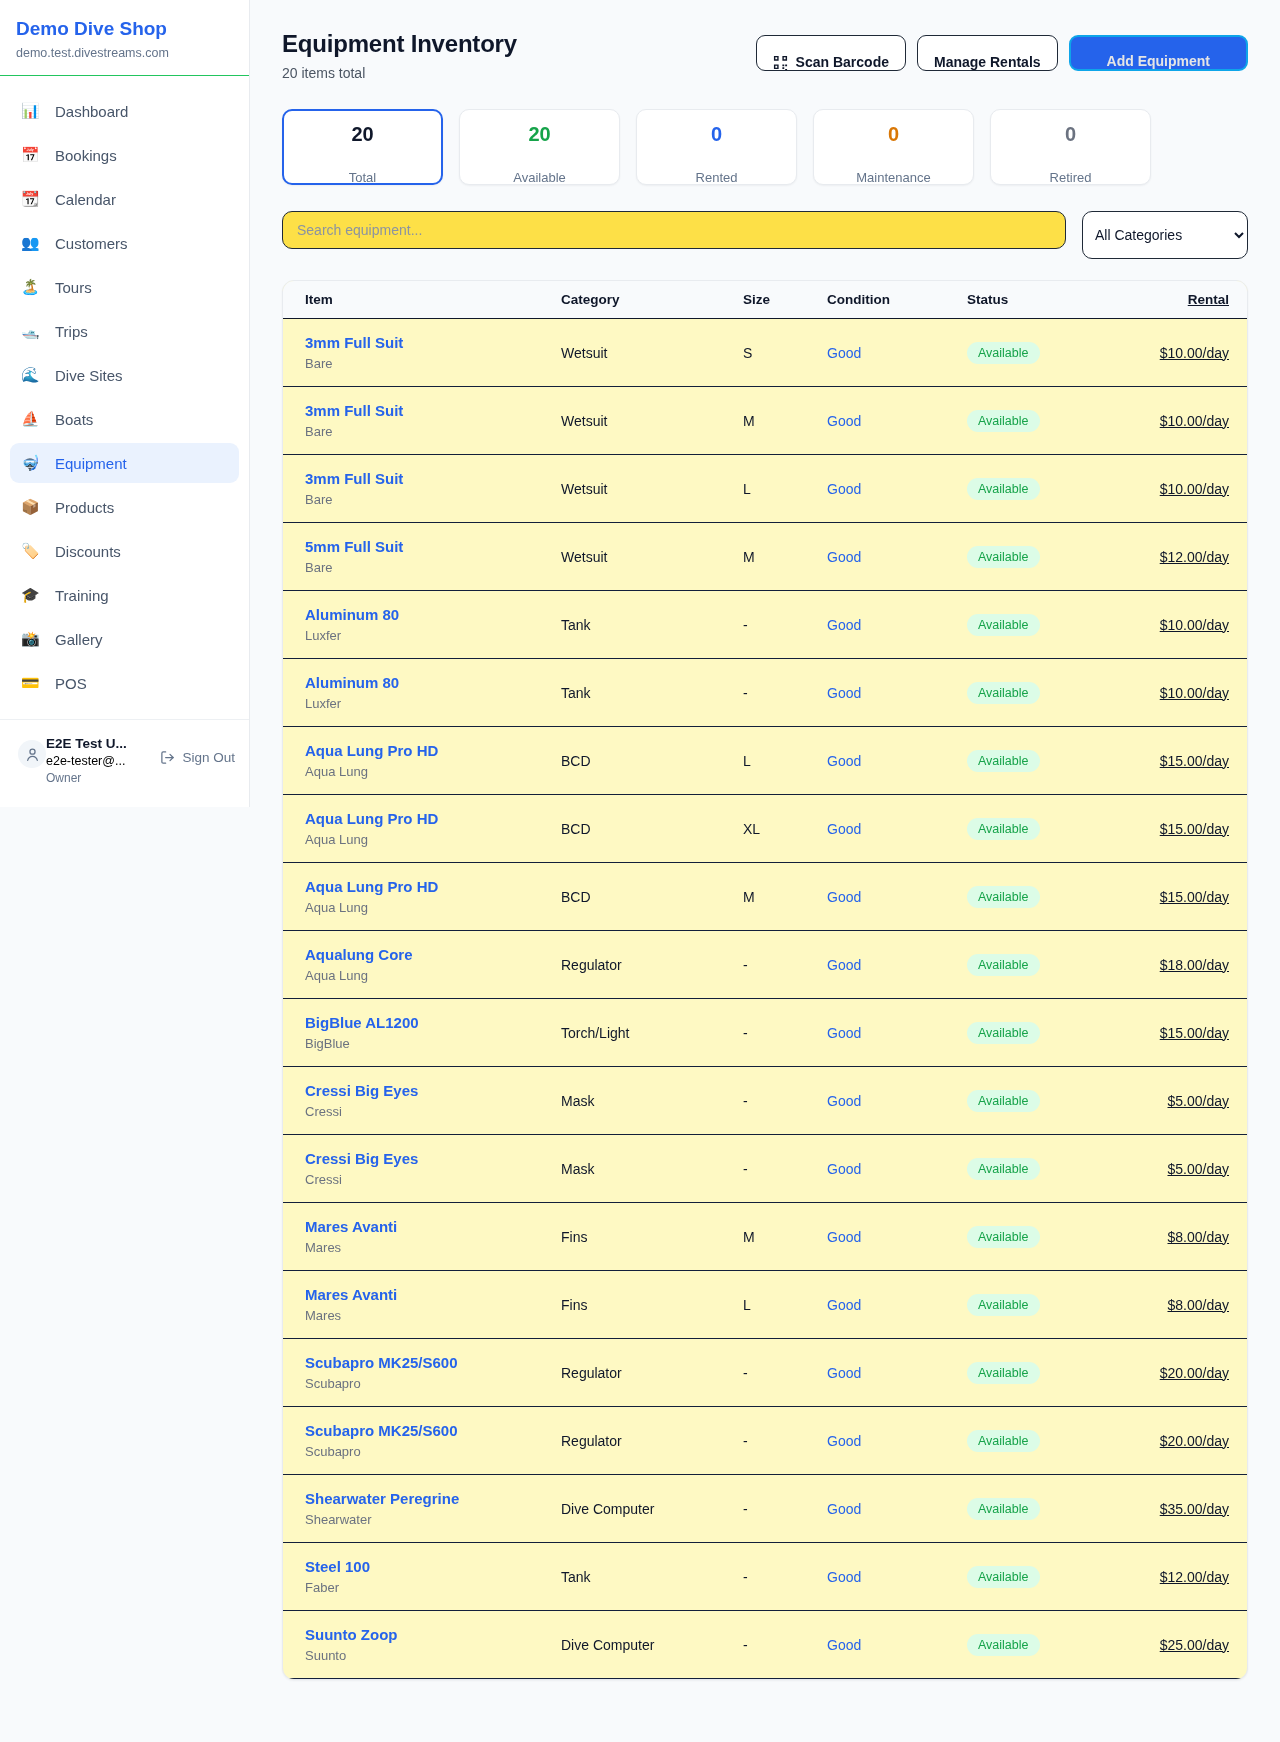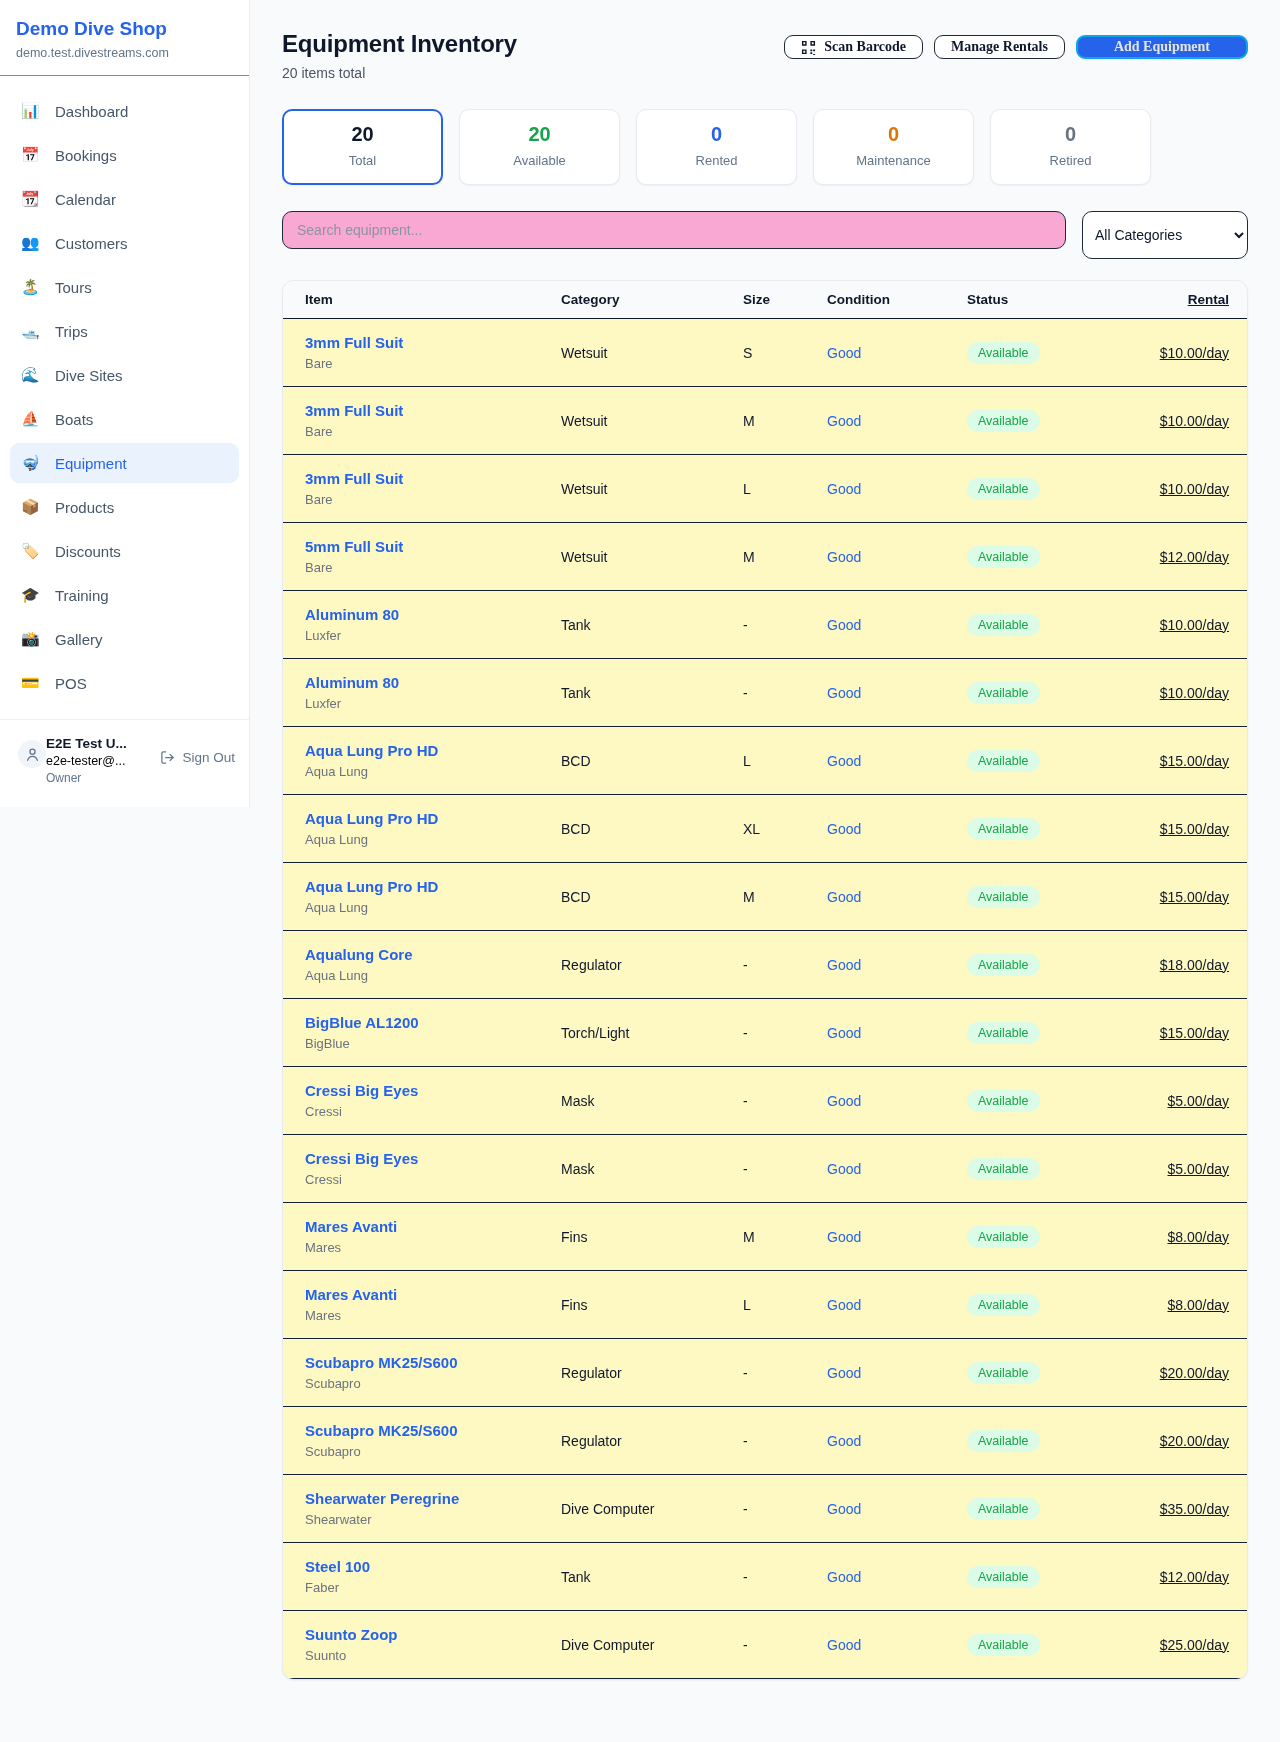--- a/index.html
+++ b/index.html
@@ -44,41 +44,41 @@
     margin-top:14px; cursor:pointer; white-space:nowrap;
   }
 
   
   .main { position:absolute; left:250px; top:0; width:1030px; padding:30px 32px 10px; }
   .header-row { display:flex; justify-content:space-between; align-items:flex-start; }
   .page-title { font-size:24px; font-weight:800; color:#0f172a; letter-spacing:-0.2px; }
   .page-sub { font-size:14px; color:#4b5563; margin-top:7px; }
   .header-actions { display:flex; gap:11px; margin-top:5px; }
   .btn {
-    height:24px; border-radius:9px; font-size:14px; font-weight:600;
-    display:inline-flex; align-items:center; gap:8px; padding:0 16px;
-    font-family:Liberation Serif, serif; cursor:pointer;
+    height:36px; border-radius:9px; font-size:14px; font-weight:600;
+    display:inline-flex; align-items:flex-end; gap:8px; padding:0 16px;
+    font-family:Liberation Sans, sans-serif; cursor:pointer;
   }
   .btn-outline { background:#ffffff; border:1px solid #1f2937; color:#0f172a; }
   .btn-primary { background:#2563eb; border:2px solid #0ea5e9; color:#e5e5e5; padding:0 36px; }
 
   
   .stats-row { display:flex; gap:16px; margin-top:28px; }
   .stat-card {
     width:161px; height:76px; background:#ffffff; border:1px solid #e8ebef; border-radius:10px;
     padding:13px 16px; box-shadow:0 1px 2px rgba(15,23,42,.05); cursor:pointer;text-align:center;
   }
   .stat-card.selected { border:2px solid #2563eb; padding:12px 15px; }
   .stat-value { font-size:20px; font-weight:800; }
-  .stat-label { font-size:13px; color:#64748b; margin-top:7px; }
+  .stat-label { font-size:13px; color:#64748b; margin-top:24px; }
 
   
   .filter-row { display:flex; gap:16px; margin-top:26px; }
   .search-input {
-    flex:1; height:38px; border:1px solid #1f2937; border-radius:10px; background:#f9a8d4;
+    flex:1; height:38px; border:1px solid #1f2937; border-radius:10px; background:#fde047;
     padding:0 14px; font-size:14px; color:#0f172a; font-family:"Liberation Sans", sans-serif; outline:none;
   }
   .search-input::placeholder { color:#8b93a1; }
   .category-select {
     width:166px; height:48px; border:1px solid #1f2937; border-radius:10px; background:#fff;
     font-size:14px; color:#0f172a; padding:0 8px; font-family:"Liberation Sans", sans-serif; outline:none;
   }
 
   
   .table-card {

